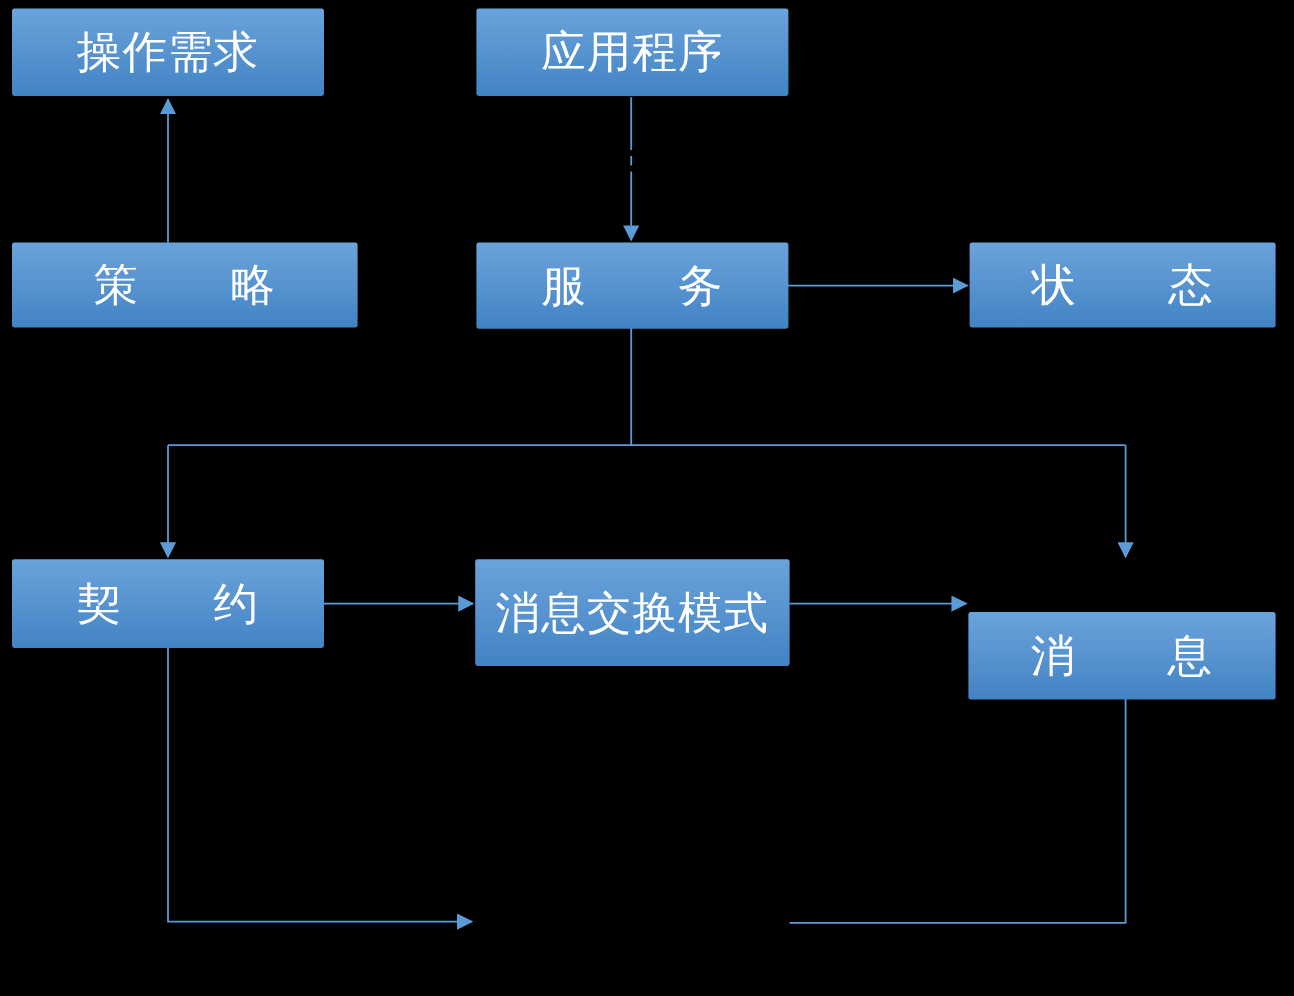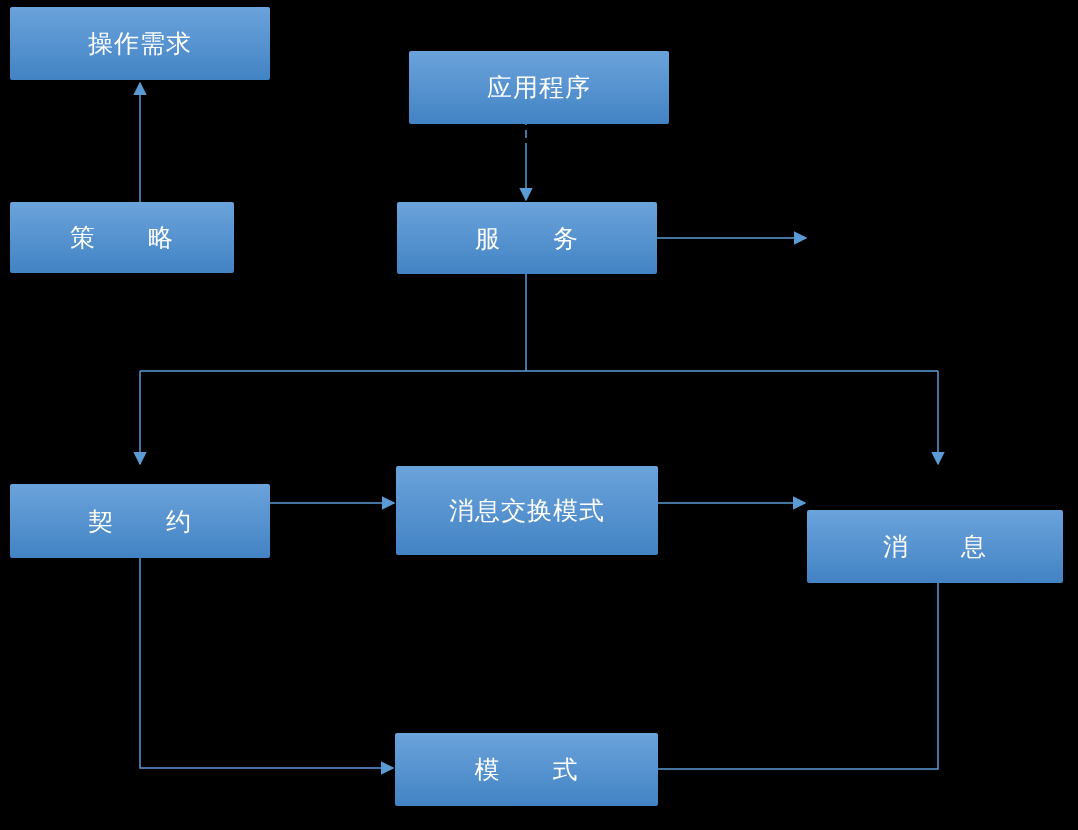--- a/index.html
+++ b/index.html
@@ -26,33 +26,33 @@
     position:absolute;
     display:flex;
     align-items:center;
     justify-content:center;
     background:linear-gradient(180deg,var(--box-top) 0%,var(--box-bottom) 100%);
     border-radius:2px;
     box-sizing:border-box;
   }
   .node-label{
     color:var(--text);
-    font-size:25px;
+    font-size:37px;
     font-weight:400;
     white-space:pre;
     letter-spacing:1px;
     line-height:1;
   }
   
   #node-operation-requirements{left:10px;top:7px;width:260px;height:73px;}
-  #node-application{left:409px;top:7px;width:260px;height:73px;margin-top:44px;}
-  #node-strategy{left:10px;top:202px;width:224px;height:71px;}
+  #node-application{left:397px;top:7px;width:260px;height:73px;}
+  #node-strategy{left:10px;top:202px;width:288px;height:71px;}
   #node-service{left:397px;top:202px;width:260px;height:72px;}
   #node-state{left:808px;top:202px;width:255px;height:71px;}
-  #node-contract{left:10px;top:484px;width:260px;height:74px;}
+  #node-contract{left:10px;top:466px;width:260px;height:74px;}
   #node-message-exchange-pattern{left:396px;top:466px;width:262px;height:89px;}
   #node-message{left:807px;top:466px;width:256px;height:73px;margin-top:44px;}
   #node-pattern{left:395px;top:733px;width:263px;height:73px;}
   .edge{
     stroke:var(--connector);
     stroke-width:1.5;
     fill:none;
   }
 </style>
 </head>
@@ -98,30 +98,30 @@
   </div>
 
   <div class="node" id="node-strategy">
     <span class="node-label">策　　略</span>
   </div>
 
   <div class="node" id="node-service">
     <span class="node-label">服　　务</span>
   </div>
 
+  <div class="node" id="node-state">
+    <span class="node-label">状　　态</span>
+  </div>
 
   <div class="node" id="node-contract">
     <span class="node-label">契　　约</span>
   </div>
 
   <div class="node" id="node-message-exchange-pattern">
     <span class="node-label">消息交换模式</span>
   </div>
 
   <div class="node" id="node-message">
     <span class="node-label">消　　息</span>
   </div>
 
-  <div class="node" id="node-pattern">
-    <span class="node-label">模　　式</span>
-  </div>
 
 </div>
 
 </body></html>

